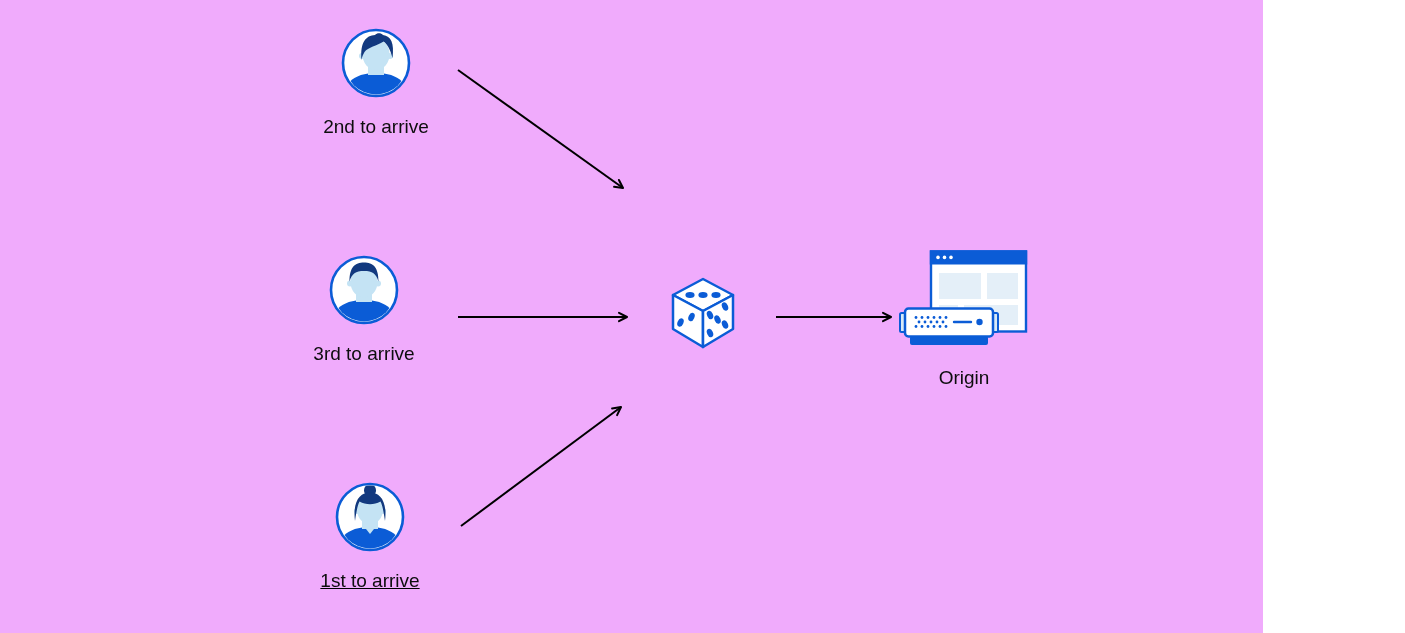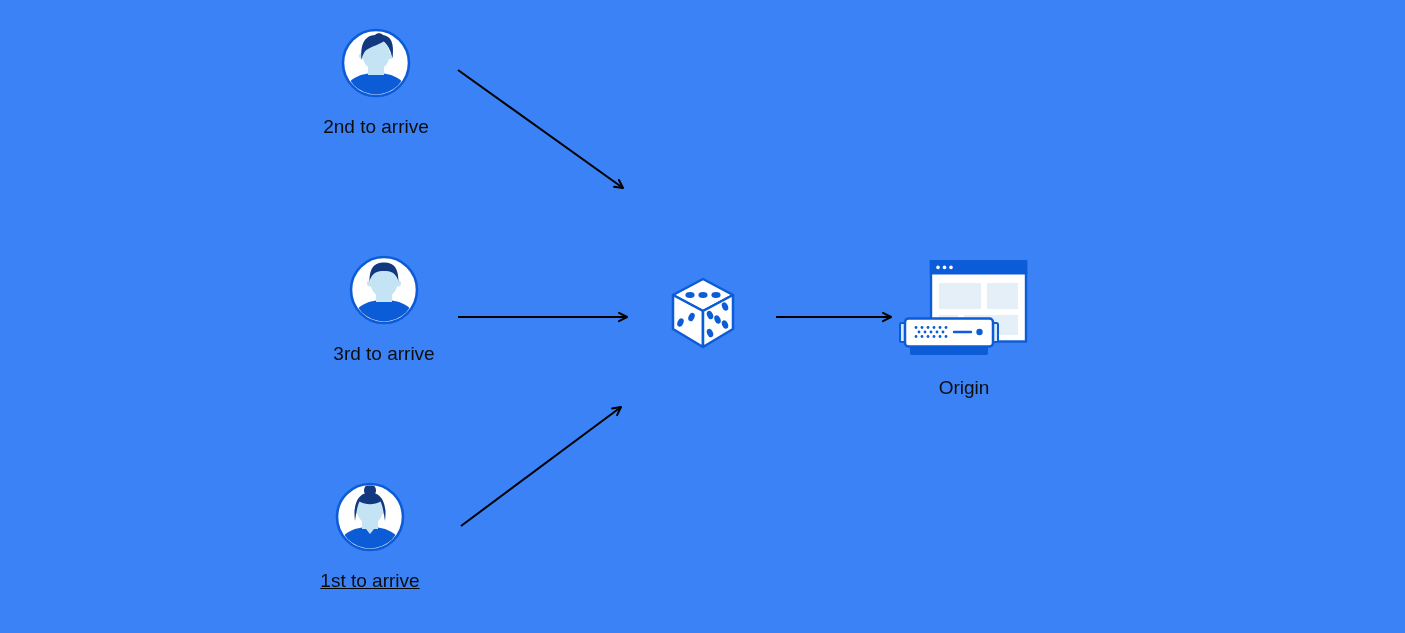--- a/index.html
+++ b/index.html
@@ -2,21 +2,21 @@
 <html style="--blue: #0B5CD6; --navy: #12397F; --face: #C4E3F4; --panel: #E4EFF8; --tab: #D8EAF7; --arrow: #000000; --text: #0D0D0D;"><head>
 <meta charset="utf-8">
 <style>
   :root{
     --blue:#0B5CD6; --navy:#12397F; --face:#C4E3F4;
     --panel:#E4EFF8; --tab:#D8EAF7; --arrow:#000000; --text:#0D0D0D;
   }
   *{margin:0;padding:0;box-sizing:border-box;}
   html,body{background:#fff;}
   body{font-family:"Liberation Sans", sans-serif;}
-  .canvas{position:relative;width:1405px;height:633px;background:#3b82f6;overflow:hidden;}
+  .canvas{position:relative;width:1263px;height:633px;background:#f0abfc;overflow:hidden;}
 
   .node{position:absolute;text-align:center;}
   .node .label{margin-top:17px;font-size:19px;line-height:22px;color:var(--text);}
   .node svg{display:block;margin:0 auto;}
 
   .arrows{position:absolute;left:0;top:0;pointer-events:none;}
   .arrow-line{stroke:var(--arrow);stroke-width:2px;}
   .arrow-head{stroke:var(--arrow);fill:none;}
 
   
@@ -52,21 +52,21 @@
         <rect class="ff" x="28" y="32" width="16" height="16"></rect>
         <ellipse class="ff" cx="36" cy="27.5" rx="13.5" ry="15.5"></ellipse>
         <circle class="ff" cx="22" cy="29" r="3"></circle>
         <circle class="ff" cx="50" cy="29" r="3"></circle>
         <path class="fn" d="M21.5,33 C20,15 26,8.5 35,8 C37,5.5 41,5.5 43,8 C51,9 54.5,16 52.5,31 C50,21 46.5,16.5 43.5,14.5 C37,19 28,20 24.5,25 C23,27.5 22,30 21.5,33 Z"></path>
       </g>
     </svg>
     <div class="label">2nd to arrive</div>
   </div>
 
-  <div class="node" style="left:304px;top:254px;width:160px;">
+  <div class="node" style="left:284px;top:254px;width:160px;">
     <svg width="72" height="72" viewBox="0 0 72 72">
       <circle class="fw sb" cx="36" cy="36" r="33" stroke-width="2.6"></circle>
       <clipPath id="clipB">
           <circle cx="36" cy="36" r="31.4"></circle>
         </clipPath>
       <g clip-path="url(#clipB)">
         <path class="fb" d="M2,72 C5,52 19,46 36,46 C53,46 67,52 70,72 Z"></path>
         <rect class="ff" x="28" y="32" width="16" height="16"></rect>
         <ellipse class="ff" cx="36" cy="28" rx="13.5" ry="15.5"></ellipse>
         <circle class="ff" cx="22" cy="29.5" r="3"></circle>
@@ -112,21 +112,21 @@
         <ellipse cx="11.5" cy="46.5" rx="2.9" ry="4.4" transform="rotate(24 11.5 46.5)"></ellipse>
         <ellipse cx="41" cy="39" rx="2.9" ry="4.4" transform="rotate(-24 41 39)"></ellipse>
         <ellipse cx="56" cy="30.5" rx="2.9" ry="4.4" transform="rotate(-24 56 30.5)"></ellipse>
         <ellipse cx="48.5" cy="43.5" rx="2.9" ry="4.4" transform="rotate(-24 48.5 43.5)"></ellipse>
         <ellipse cx="41" cy="57" rx="2.9" ry="4.4" transform="rotate(-24 41 57)"></ellipse>
         <ellipse cx="56" cy="48.5" rx="2.9" ry="4.4" transform="rotate(-24 56 48.5)"></ellipse>
       </g>
     </svg>
   </div>
 
-  <div class="node" style="left:898px;top:260px;width:132px;">
+  <div class="node" style="left:898px;top:250px;width:132px;">
     <svg width="132" height="106" viewBox="0 0 132 106">
       <g>
         <rect class="fw sb" x="33" y="1.5" width="95" height="80" stroke-width="2.4"></rect>
         <rect class="fb" x="31.8" y="0.3" width="97.4" height="14.2"></rect>
         <circle fill="#fff" cx="40" cy="7.4" r="1.8"></circle>
         <circle fill="#fff" cx="46.5" cy="7.4" r="1.8"></circle>
         <circle fill="#fff" cx="53" cy="7.4" r="1.8"></circle>
         <g class="fp">
           <rect x="41" y="23" width="42" height="26"></rect>
           <rect x="89" y="23" width="31" height="26"></rect>

